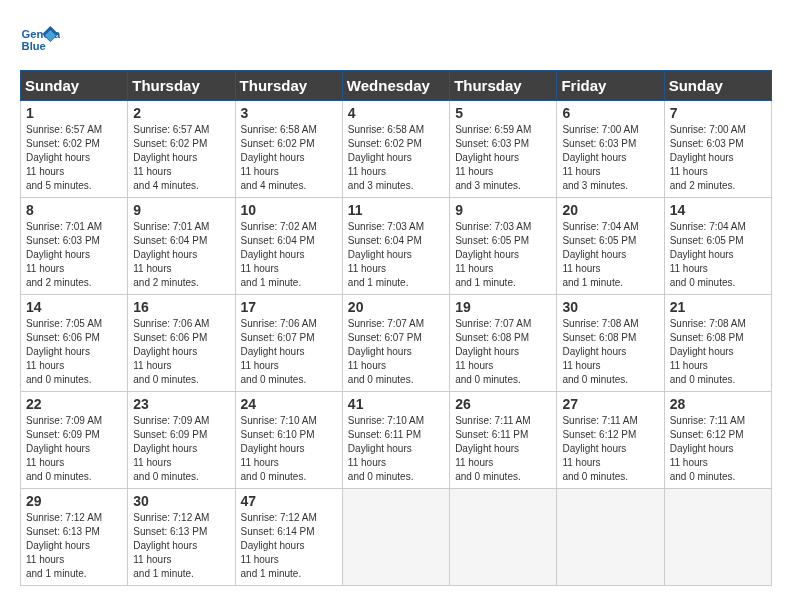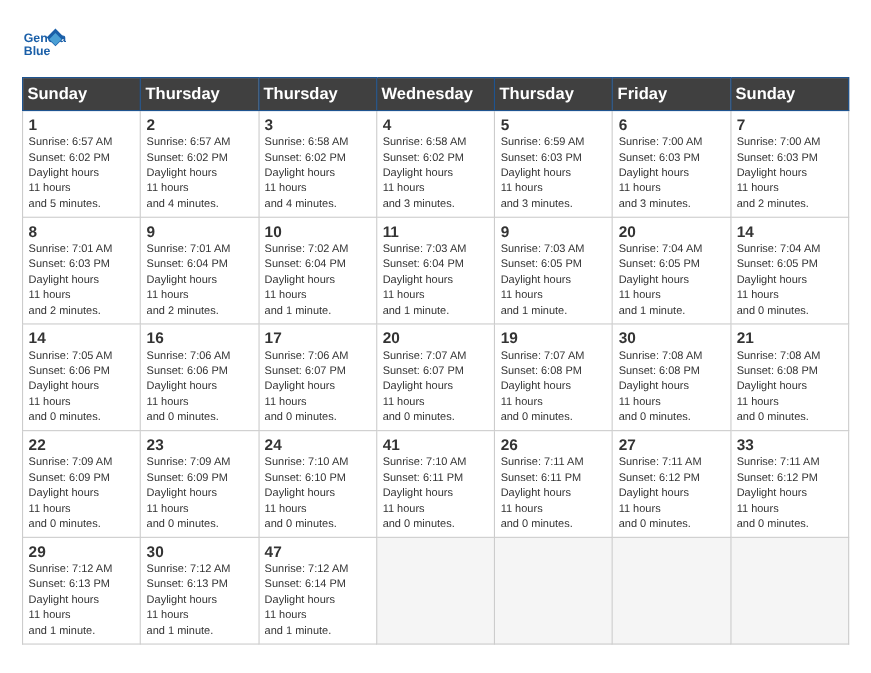--- a/index.html
+++ b/index.html
@@ -217,21 +217,21 @@
         </td>
         <td>
           <span class="day-number">26</span>
           <div class="cell-text">Sunrise: 7:11 AM<br>Sunset: 6:11 PM<br>Daylight hours<br>11 hours<br>and 0 minutes.</div>
         </td>
         <td>
           <span class="day-number">27</span>
           <div class="cell-text">Sunrise: 7:11 AM<br>Sunset: 6:12 PM<br>Daylight hours<br>11 hours<br>and 0 minutes.</div>
         </td>
         <td>
-          <span class="day-number">33</span>
+          <span class="day-number">28</span>
           <div class="cell-text">Sunrise: 7:11 AM<br>Sunset: 6:12 PM<br>Daylight hours<br>11 hours<br>and 0 minutes.</div>
         </td>
       </tr>
       <tr>
         <td>
           <span class="day-number">29</span>
           <div class="cell-text">Sunrise: 7:12 AM<br>Sunset: 6:13 PM<br>Daylight hours<br>11 hours<br>and 1 minute.</div>
         </td>
         <td>
           <span class="day-number">30</span>

